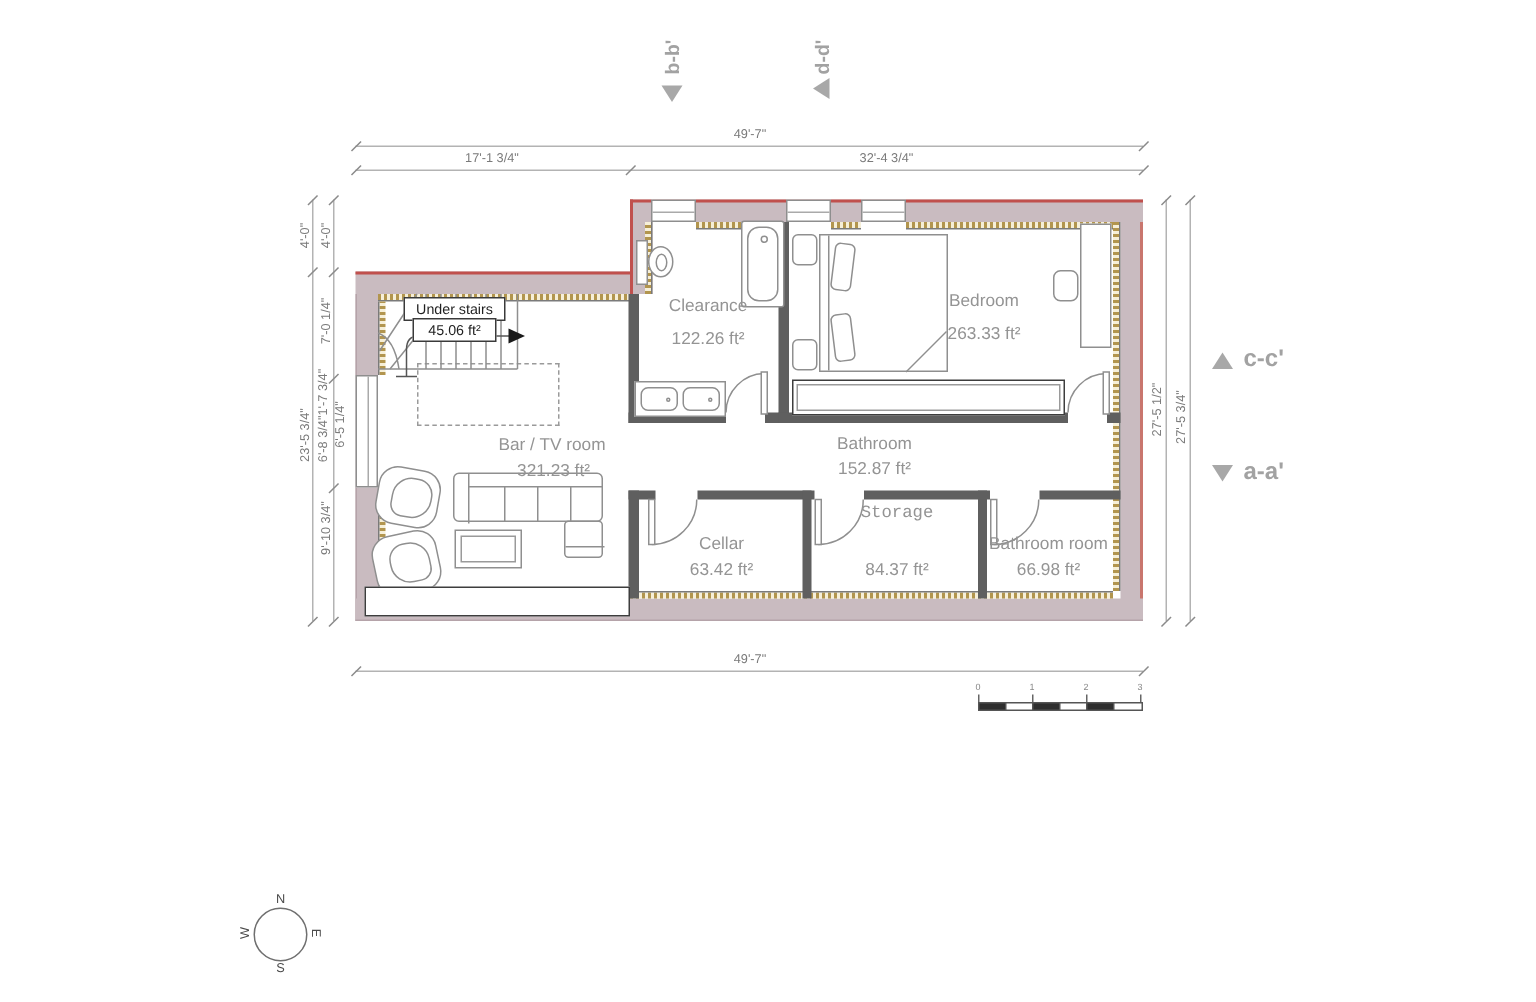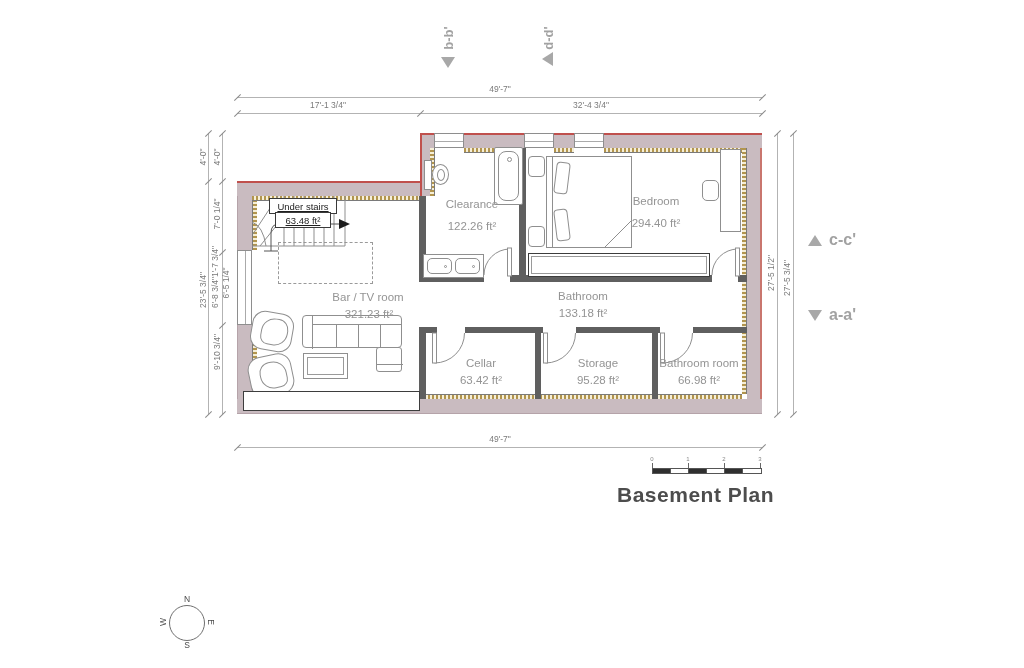--- a/index.html
+++ b/index.html
@@ -38,21 +38,21 @@
   .dline-v{position:absolute;width:1px;background:#b3b3b3;}
   .tick{position:absolute;width:1px;height:9px;background:#8a8a8a;transform:rotate(45deg);}
   
   .mark-v{position:absolute;color:#a2a2a2;font-weight:bold;font-size:13px;white-space:nowrap;transform:translate(-50%,-50%) rotate(-90deg);}
   .mark-h{position:absolute;color:#a2a2a2;font-weight:bold;font-size:16px;white-space:nowrap;display:flex;align-items:center;gap:7px;}
   .tri-down{width:0;height:0;border-left:7px solid transparent;border-right:7px solid transparent;border-top:11px solid #a8a8a8;}
   .tri-left{width:0;height:0;border-top:7px solid transparent;border-bottom:7px solid transparent;border-right:11px solid #a8a8a8;}
   .tri-up{width:0;height:0;border-left:7px solid transparent;border-right:7px solid transparent;border-bottom:11px solid #a8a8a8;}
   
   .stairbox{position:absolute;background:#fff;border:1px solid #3a3a3a;color:#1f1f1f;font-size:9.5px;
-            display:flex;align-items:center;justify-content:center;white-space:nowrap;text-decoration:underline;}
+            display:flex;align-items:center;justify-content:center;white-space:nowrap;}
   
   .title{position:absolute;color:#4d4d4d;font-weight:bold;font-size:21px;letter-spacing:.5px;white-space:nowrap;}
   .sseg{position:absolute;height:4px;border:0.5px solid #555;}
   .stick{position:absolute;width:1px;height:5px;background:#666;}
   .slabel{position:absolute;color:#888;font-size:6px;transform:translate(-50%,0);}
   
   .comp-circle{position:absolute;width:34px;height:34px;border:1px solid #6f6f6f;border-radius:50%;background:#fff;}
   .comp-l{position:absolute;color:#4a4a4a;font-size:8.5px;transform:translate(-50%,-50%);}
   .comp-w{transform:translate(-50%,-50%) rotate(-90deg);}
   .comp-e{transform:translate(-50%,-50%) rotate(90deg);}
@@ -196,35 +196,35 @@
     <g>
       <polygon points="186,605 181.5,622 190.5,622" fill="#111"></polygon>
       <polygon points="181.5,622 190.5,622 186,639" fill="#fff" stroke="#555" stroke-width="0.8"></polygon>
     </g>
   </svg>
 
   <div class="stairbox" style="left:269px;top:198px;width:66px;height:14px;">
       <span>Under stairs</span>
     </div>
   <div class="stairbox" style="left:275px;top:212px;width:54px;height:14px;">
-      <span>63.48 ft²</span>
+      <span>45.06 ft²</span>
     </div>
 
   <div class="room-lbl" style="left:472px;top:204px;">Clearance</div>
   <div class="room-lbl" style="left:472px;top:226px;">122.26 ft²</div>
   <div class="room-lbl" style="left:656px;top:201px;">Bedroom</div>
-  <div class="room-lbl" style="left:656px;top:223px;">294.40 ft²</div>
+  <div class="room-lbl" style="left:656px;top:223px;">263.33 ft²</div>
   <div class="room-lbl" style="left:368px;top:297px;">Bar / TV room</div>
   <div class="room-lbl" style="left:369px;top:314px;">321.23 ft²</div>
   <div class="room-lbl" style="left:583px;top:296px;">Bathroom</div>
-  <div class="room-lbl" style="left:583px;top:313px;">133.18 ft²</div>
+  <div class="room-lbl" style="left:583px;top:313px;">152.87 ft²</div>
   <div class="room-lbl" style="left:481px;top:363px;">Cellar</div>
   <div class="room-lbl" style="left:481px;top:380px;">63.42 ft²</div>
-  <div class="room-lbl" style="left:598px;top:363px;">Storage</div>
-  <div class="room-lbl" style="left:598px;top:380px;">95.28 ft²</div>
+  <div class="room-lbl" style="left:598px;top:342px;font-family:Liberation Mono, monospace;">Storage</div>
+  <div class="room-lbl" style="left:598px;top:380px;">84.37 ft²</div>
   <div class="room-lbl" style="left:699px;top:363px;">Bathroom room</div>
   <div class="room-lbl" style="left:699px;top:380px;">66.98 ft²</div>
 
   <div class="dline-h" style="left:237px;top:97px;width:525px;"></div>
   <div class="tick" style="left:237px;top:93px;"></div>
   <div class="tick" style="left:762px;top:93px;"></div>
   <div class="dim-t" style="left:500px;top:89px;">49'-7"</div>
   <div class="dline-h" style="left:237px;top:113px;width:525px;"></div>
   <div class="tick" style="left:237px;top:109px;"></div>
   <div class="tick" style="left:420px;top:109px;"></div>
@@ -285,21 +285,20 @@
   <div class="sseg" style="left:724px;top:468px;width:18px;background:#2f2f2f;"></div>
   <div class="sseg" style="left:742px;top:468px;width:18px;background:#fff;"></div>
   <div class="stick" style="left:652px;top:463px;"></div>
   <div class="stick" style="left:688px;top:463px;"></div>
   <div class="stick" style="left:724px;top:463px;"></div>
   <div class="stick" style="left:760px;top:463px;"></div>
   <div class="slabel" style="left:652px;top:456px;">0</div>
   <div class="slabel" style="left:688px;top:456px;">1</div>
   <div class="slabel" style="left:724px;top:456px;">2</div>
   <div class="slabel" style="left:760px;top:456px;">3</div>
-  <div class="title" style="left:617px;top:483px;">Basement Plan</div>
 
   <div class="comp-circle" style="left:169px;top:605px;"></div>
   <div class="comp-l" style="left:187px;top:599px;">N</div>
   <div class="comp-l" style="left:187px;top:645px;">S</div>
   <div class="comp-l comp-w" style="left:163px;top:622px;">W</div>
   <div class="comp-l comp-e" style="left:211px;top:622px;">E</div>
 
 </div>
 
 </body></html>

